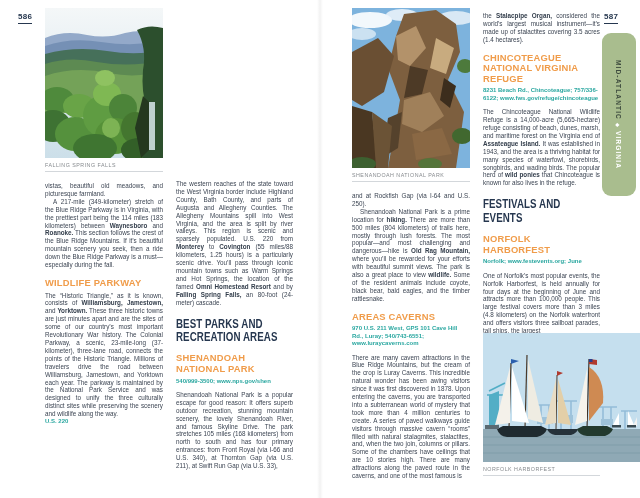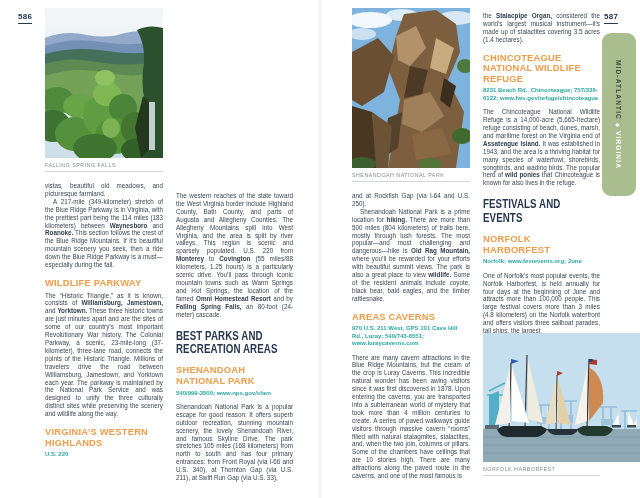--- a/index.html
+++ b/index.html
@@ -16,21 +16,21 @@
   .side-tab{position:absolute;left:602px;top:33px;width:34px;height:163px;
     background:var(--tab-green,#a9bd8e);border-radius:9px;}
   .tab-rot{position:absolute;inset:0;display:flex;align-items:center;justify-content:center;}
   .tab-inner{transform:rotate(90deg);white-space:nowrap;font-size:6.6px;font-weight:bold;letter-spacing:1.1px;}
   .tab-region{color:#3e4b3e;}
   .tab-diamond{color:#ffffff;font-size:5px;margin:0 3px;}
   .tab-state{color:#ffffff;}
 
   .col{position:absolute;}
   .col1{left:45px;top:8px;width:118px;}
-  .col2{left:176px;top:192px;width:117px;}
+  .col2{left:176px;top:180px;width:117px;}
   .col3{left:352px;top:8px;width:118px;}
   .col4{left:483px;top:12px;width:117px;}
 
   figure{margin:0;}
   .photo{overflow:hidden;background:#dfe7ea;}
   .photo svg{display:block;}
   .caption{
     font-size:5.3px;color:var(--caption-gray,#85898d);letter-spacing:.5px;
     padding:4px 0 3px 0;border-bottom:1px solid #d3d7db;text-transform:uppercase;
   }
@@ -108,21 +108,20 @@
           <path d="M98,88 L104,94 L104,142 L96,150 L90,120 Z" fill="#24381f"></path>
         </svg>
       </div>
       <figcaption class="caption">FALLING SPRING FALLS</figcaption>
     </figure>
     <div class="blocks">
         <p><span>vistas, beautiful old meadows, and picturesque farmland.</span></p>
         <p class="indent"><span>A 217-mile (349-kilometer) stretch of the Blue Ridge Parkway is in Virginia, with the prettiest part being the 114 miles (183 kilometers) between </span><b>Waynesboro</b><span> and </span><b>Roanoke.</b><span> This section follows the crest of the Blue Ridge Mountains. If it’s beautiful mountain scenery you seek, then a ride down the Blue Ridge Parkway is a must—especially during the fall.</span></p>
         <h3>WILDLIFE PARKWAY</h3>
         <p><span>The “Historic Triangle,” as it is known, consists of </span><b>Williamsburg, Jamestown,</b><span> and </span><b>Yorktown.</b><span> These three historic towns are just minutes apart and are the sites of some of our country’s most important Revolutionary War history. The Colonial Parkway, a scenic, 23-mile-long (37-kilometer), three-lane road, connects the points of the Historic Triangle. Millions of travelers drive the road between Williamsburg, Jamestown, and Yorktown each year. The parkway is maintained by the National Park Service and was designed to unify the three culturally distinct sites while preserving the scenery and wildlife along the way.</span></p>
-        <h3>VIRGINIA’S WESTERN HIGHLANDS</h3>
         <div class="contact">U.S. 220</div>
       </div>
   </div>
 
   <div class="col col2">
     <div class="blocks">
         <p><span>The western reaches of the state toward the West Virginia border include Highland County, Bath County, and parts of Augusta and Allegheny Counties. The Allegheny Mountains spill into West Virginia, and the area is split by river valleys. This region is scenic and sparsely populated. U.S. 220 from </span><b>Monterey</b><span> to </span><b>Covington</b><span> (55 miles/88 kilometers, 1.25 hours) is a particularly scenic drive. You’ll pass through iconic mountain towns such as Warm Springs and Hot Springs, the location of the famed </span><b>Omni Homestead Resort</b><span> and by </span><b>Falling Spring Falls,</b><span> an 80-foot (24-meter) cascade.</span></p>
         <h2>BEST PARKS AND RECREATION AREAS</h2>
         <h3>SHENANDOAH NATIONAL PARK</h3>
         <div class="contact">540/999-3500; www.nps.gov/shen</div>
@@ -163,21 +162,21 @@
         <p class="indent"><span>Shenandoah National Park is a prime location for </span><b>hiking.</b><span> There are more than 500 miles (804 kilometers) of trails here, mostly through lush forests. The most popular—and most challenging and dangerous—hike is </span><b>Old Rag Mountain,</b><span> where you’ll be rewarded for your efforts with beautiful summit views. The park is also a great place to view </span><b>wildlife.</b><span> Some of the resident animals include coyote, black bear, bald eagles, and the timber rattlesnake.</span></p>
         <h3>AREAS CAVERNS</h3>
         <div class="contact">970 U.S. 211 West, GPS 101 Cave Hill Rd., Luray; 540/743-6551; www.luraycaverns.com</div>
         <p><span>There are many cavern attractions in the Blue Ridge Mountains, but the cream of the crop is Luray Caverns. This incredible natural wonder has been awing visitors since it was first discovered in 1878. Upon entering the caverns, you are transported into a subterranean world of mystery that took more than 4 million centuries to create. A series of paved walkways guide visitors through massive cavern “rooms” filled with natural stalagmites, stalactites, and, when the two join, columns or pillars. Some of the chambers have ceilings that are 10 stories high. There are many attractions along the paved route in the caverns, and one of the most famous is</span></p>
       </div>
   </div>
 
   <div class="col col4">
     <div class="blocks">
         <p><span>the </span><b>Stalacpipe Organ,</b><span> considered the world’s largest musical instrument—it’s made up of stalactites covering 3.5 acres (1.4 hectares).</span></p>
-        <h3>CHINCOTEAGUE NATIONAL WILDLIFE REFUGE</h3>
+        <h3>CHINCOTEAGUE NATIONAL VIRGINIA REFUGE</h3>
         <div class="contact">8231 Beach Rd., Chincoteague; 757/336-6122; www.fws.gov/refuge/chincoteague</div>
         <p><span>The Chincoteague National Wildlife Refuge is a 14,000-acre (5,665-hectare) refuge consisting of beach, dunes, marsh, and maritime forest on the Virginia end of </span><b>Assateague Island.</b><span> It was established in 1943, and the area is a thriving habitat for many species of waterfowl, shorebirds, songbirds, and wading birds. The popular herd of </span><b>wild ponies</b><span> that Chincoteague is known for also lives in the refuge.</span></p>
         <h2>FESTIVALS AND EVENTS</h2>
         <h3>NORFOLK HARBORFEST</h3>
         <div class="contact">Norfolk; www.festevents.org; June</div>
         <p><span>One of Norfolk’s most popular events, the Norfolk Harborfest, is held annually for four days at the beginning of June and attracts more than 100,000 people. This large festival covers more than 3 miles (4.8 kilometers) on the Norfolk waterfront and offers visitors three sailboat parades, tall ships, the largest</span></p>
       </div>
   </div>
 
   <figure class="photo-norfolk">

